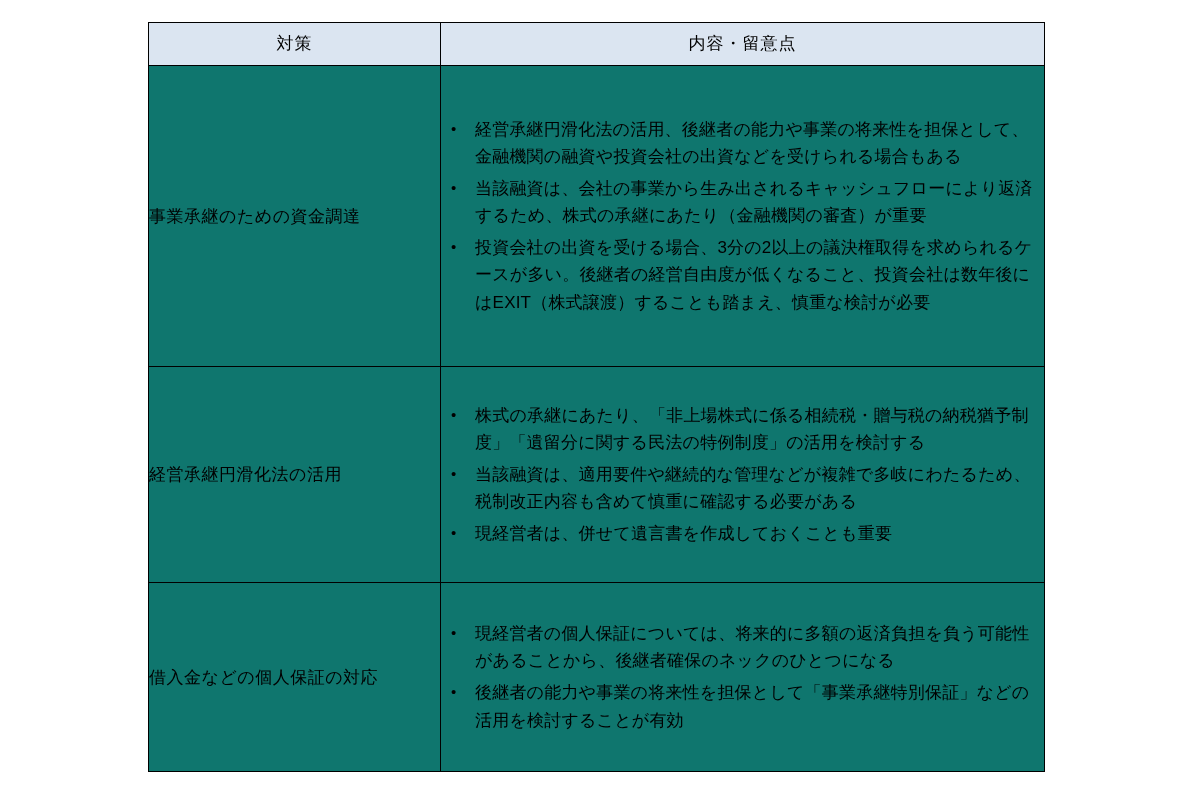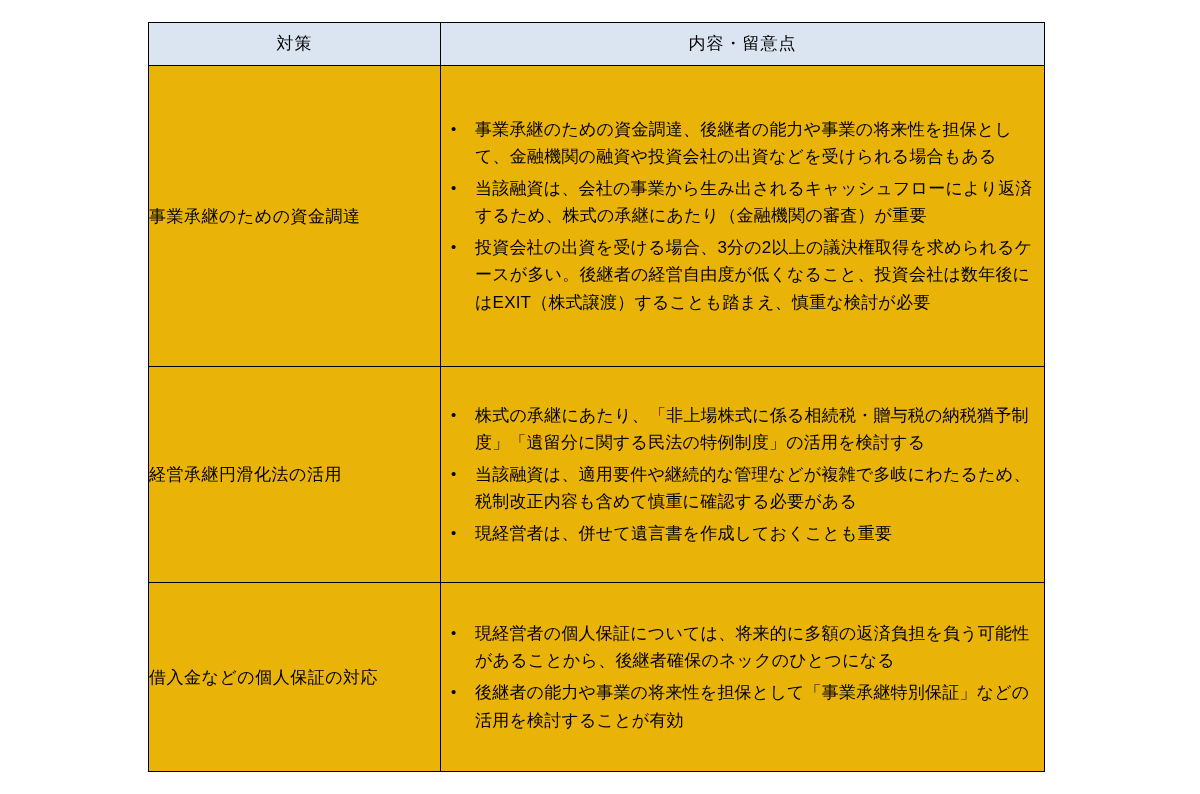--- a/index.html
+++ b/index.html
@@ -23,21 +23,21 @@
   .table-wrap {
     position: absolute;
     left: 148px;
     top: 22px;
     width: 896px;
   }
   table.measures {
     border-collapse: collapse;
     table-layout: fixed;
     width: 896px;
-    background: #eab308;
+    background: #0f766e;
   }
   table.measures col.c1 { width: 292px; }
   table.measures col.c2 { width: 604px; }
 
   table.measures th,
   table.measures td {
     border: 1px solid #000000;
     vertical-align: middle;
     padding: 0;
   }
@@ -102,21 +102,21 @@
         <tr>
           <th>対策</th>
           <th>内容・留意点</th>
         </tr>
       </thead>
       <tbody>
         <tr class="row-funding">
           <td class="measure-name">事業承継のための資金調達</td>
           <td class="detail-cell">
             <ul class="bullets">
-              <li>事業承継のための資金調達、後継者の能力や事業の将来性を担保として、金融機関の融資や投資会社の出資などを受けられる場合もある</li>
+              <li>経営承継円滑化法の活用、後継者の能力や事業の将来性を担保として、金融機関の融資や投資会社の出資などを受けられる場合もある</li>
               <li>当該融資は、会社の事業から生み出されるキャッシュフローにより返済するため、株式の承継にあたり（金融機関の審査）が重要</li>
               <li>投資会社の出資を受ける場合、3分の2以上の議決権取得を求められるケースが多い。後継者の経営自由度が低くなること、投資会社は数年後にはEXIT（株式譲渡）することも踏まえ、慎重な検討が必要</li>
             </ul>
           </td>
         </tr>
         <tr class="row-law">
           <td class="measure-name">経営承継円滑化法の活用</td>
           <td class="detail-cell">
             <ul class="bullets">
               <li>株式の承継にあたり、「非上場株式に係る相続税・贈与税の納税猶予制度」「遺留分に関する民法の特例制度」の活用を検討する</li>

